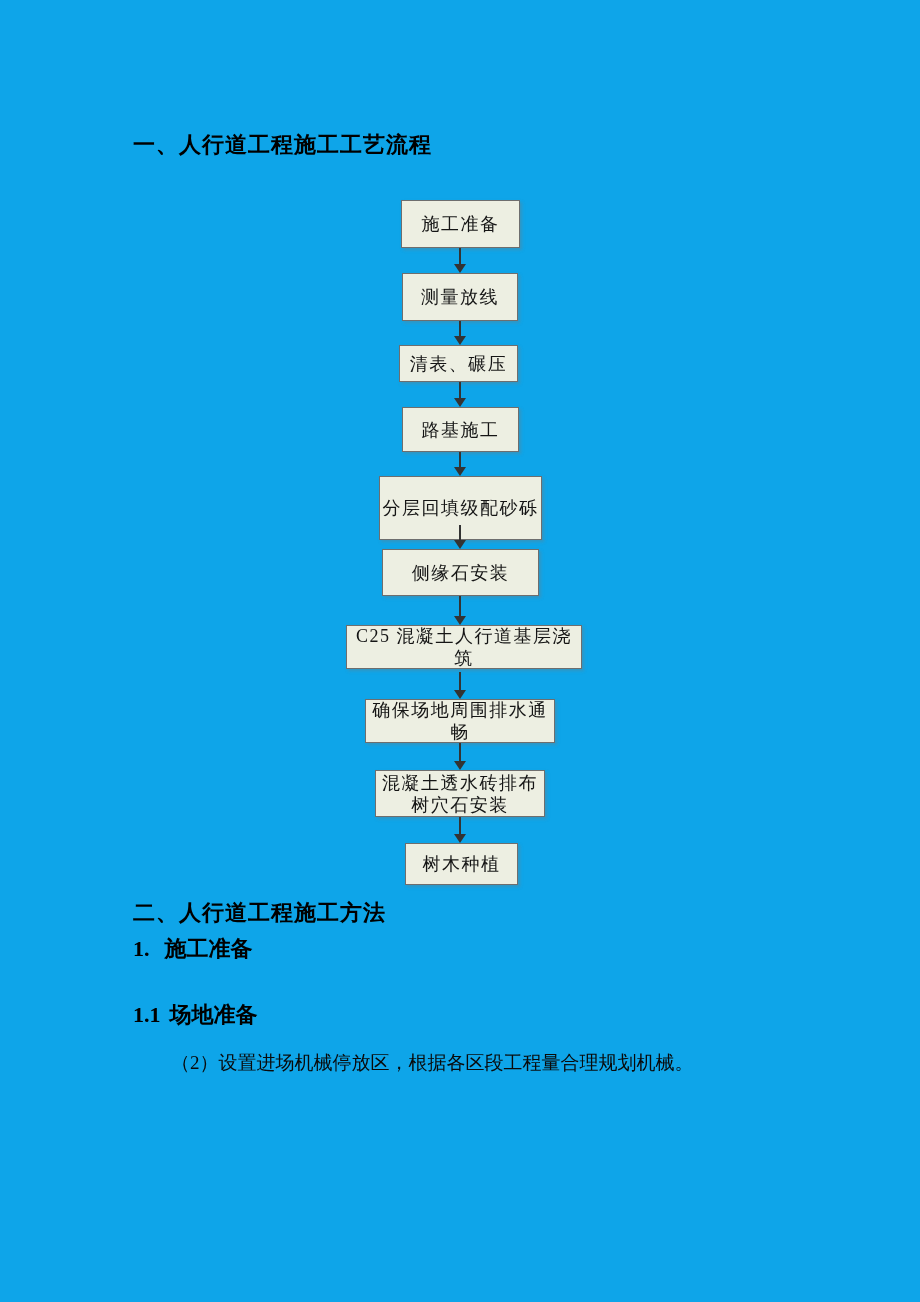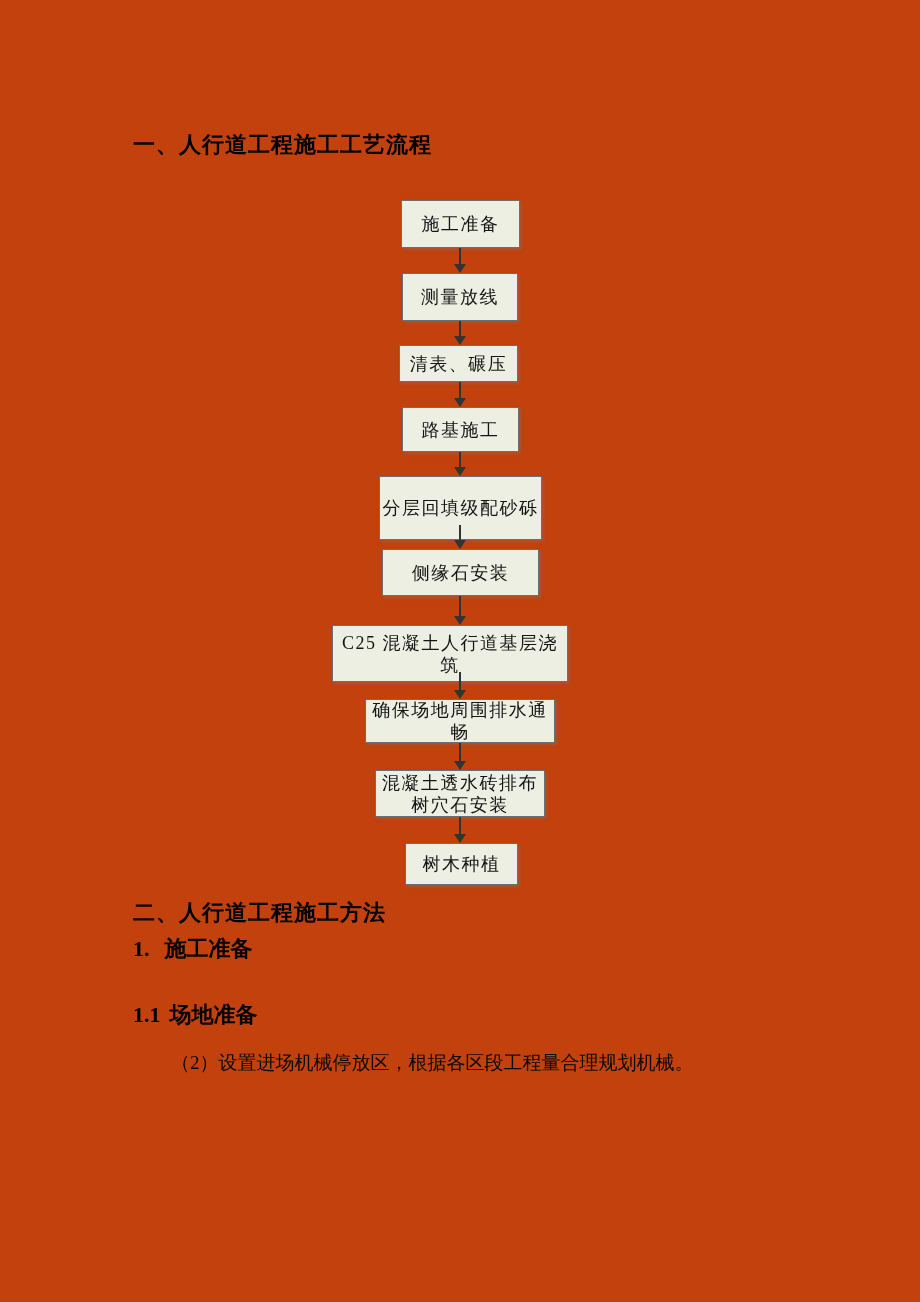--- a/index.html
+++ b/index.html
@@ -4,21 +4,21 @@
 <style>
   html,body{margin:0;padding:0;}
   body{
     width:920px;height:1302px;
     background:#ffffff;
     font-family:"Liberation Serif","DejaVu Serif",serif;
     color:#000;
     position:relative;
     overflow:hidden;
   }
-  .page{position:absolute;inset:0;background:#c2410c;}
+  .page{position:absolute;inset:0;background:#0ea5e9;}
 
   
   .h1{
     position:absolute;left:133px;
     font-size:22px;font-weight:700;line-height:1.15;
     letter-spacing:1px;white-space:nowrap;
   }
   .h1.process{top:132px;}
   .h1.method{top:900px;}
   .h2{position:absolute;left:133px;top:936px;font-size:22px;font-weight:700;line-height:1.15;white-space:nowrap;}
@@ -107,21 +107,21 @@
       </div>
 
     <div class="fc-box" style="left:382px;top:549px;width:157px;height:47px">
       <span>侧缘石安装</span>
     </div>
     <div class="fc-arrow" style="top:596px;height:29px">
         <i class="s"></i>
         <i class="h"></i>
       </div>
 
-    <div class="fc-box" style="left:332px;top:625px;width:236px;height:57px">
+    <div class="fc-box" style="left:346px;top:625px;width:236px;height:44px">
       <span>C25 混凝土人行道基层浇筑</span>
     </div>
     <div class="fc-arrow" style="top:672px;height:27px">
         <i class="s"></i>
         <i class="h"></i>
       </div>
 
     <div class="fc-box" style="left:365px;top:699px;width:190px;height:44px">
       <span>确保场地周围排水通畅</span>
     </div>

